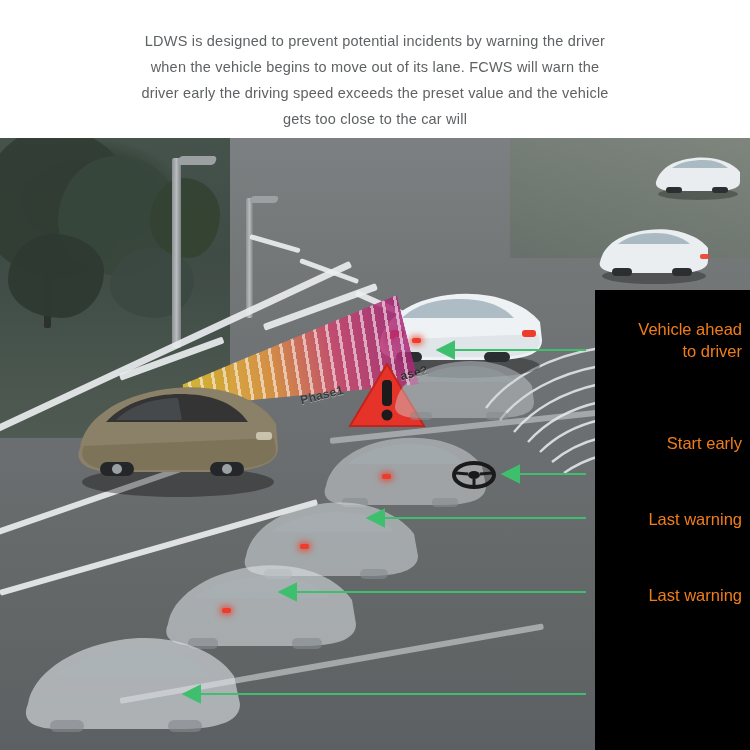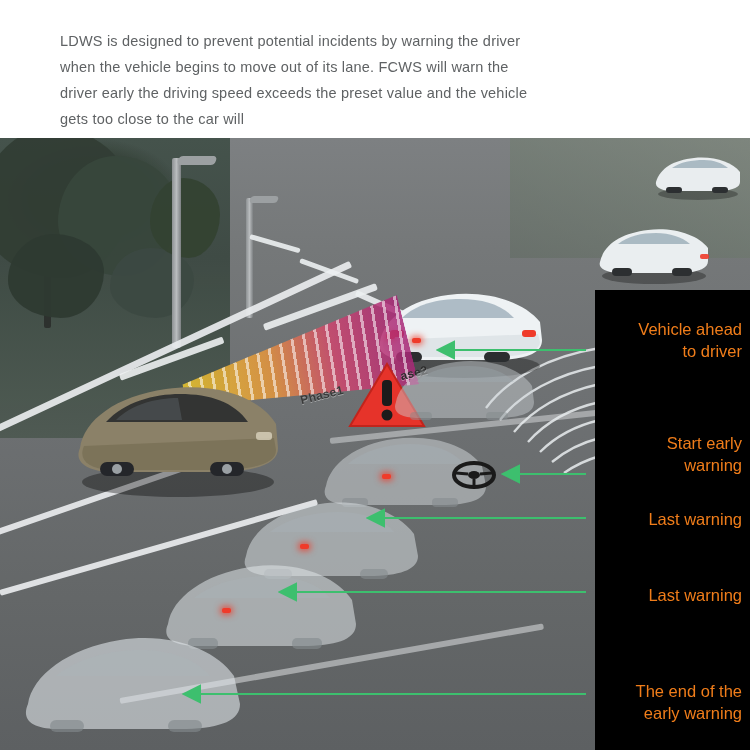--- a/index.html
+++ b/index.html
@@ -23,20 +23,21 @@
   
   .caption {
     position: absolute;
     left: 0;
     top: 0;
     width: 750px;
     height: 172px;
     background: #ffffff;
     box-sizing: border-box;
     padding: 28px 60px 0 60px;
+    text-align: center;
   }
   .caption p {
     margin: 0;
     color: #5f6264;
     font-size: 14.5px;
     line-height: 26px;
     letter-spacing: 0.2px;
   }
 
   
@@ -385,31 +386,26 @@
       <rect x="148" y="96" width="34" height="12" rx="6" fill="#8d9498" opacity=".62"></rect>
     </svg>
 
     <div class="panel">
       <div class="panel-label" style="top:28px;">
         <div>Vehicle ahead</div>
         <div>to driver</div>
       </div>
       <div class="panel-label" style="top:142px;text-align:right;">
         <div>Start early</div>
-        <div>warning</div>
       </div>
       <div class="panel-label" style="top:218px;">
         <div>Last warning</div>
       </div>
       <div class="panel-label" style="top:294px;">
         <div>Last warning</div>
-      </div>
-      <div class="panel-label" style="top:390px;">
-        <div>The end of the</div>
-        <div>early warning</div>
       </div>
     </div>
 
     <svg class="arrows" viewBox="0 0 750 612">
       <defs>
         <marker id="ah" markerWidth="9" markerHeight="9" refX="7" refY="4.5" orient="auto">
           <path d="M9,4.5 L0,0 L0,9 Z" fill="#3dbf6e"></path>
         </marker>
       </defs>
       <g stroke="#3dbf6e" stroke-width="2.2" fill="none" marker-end="url(#ah)">

